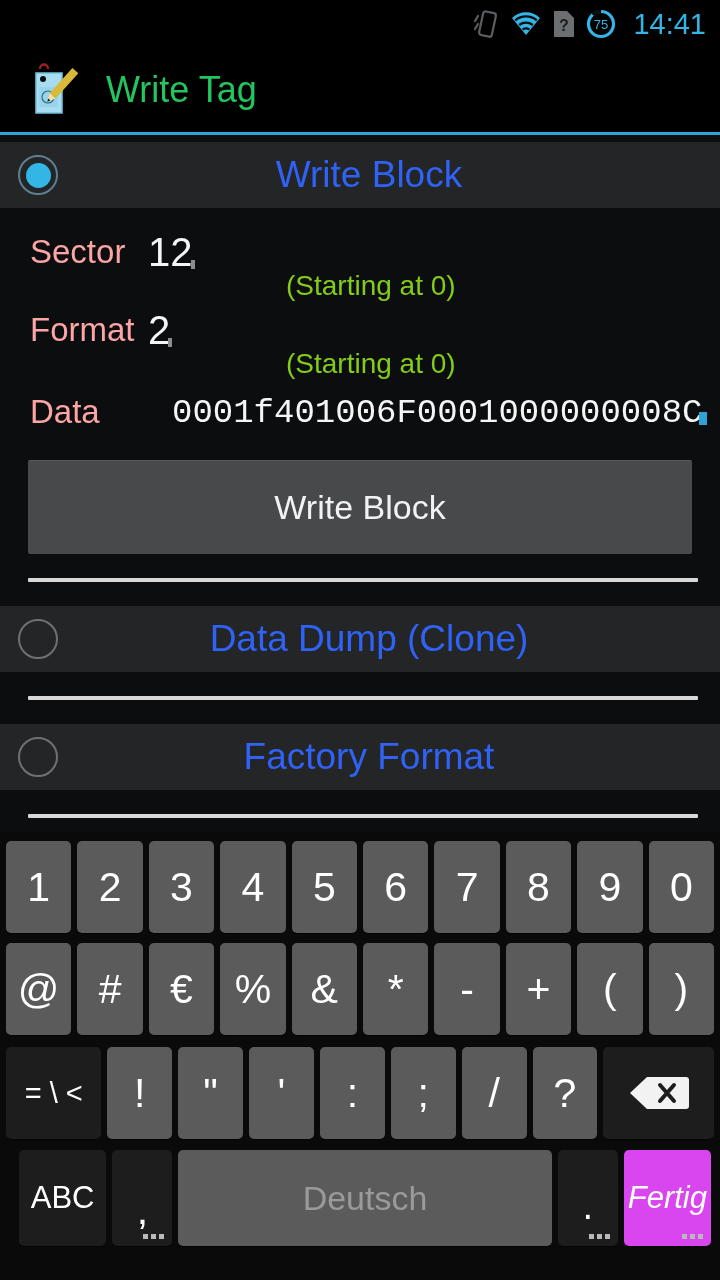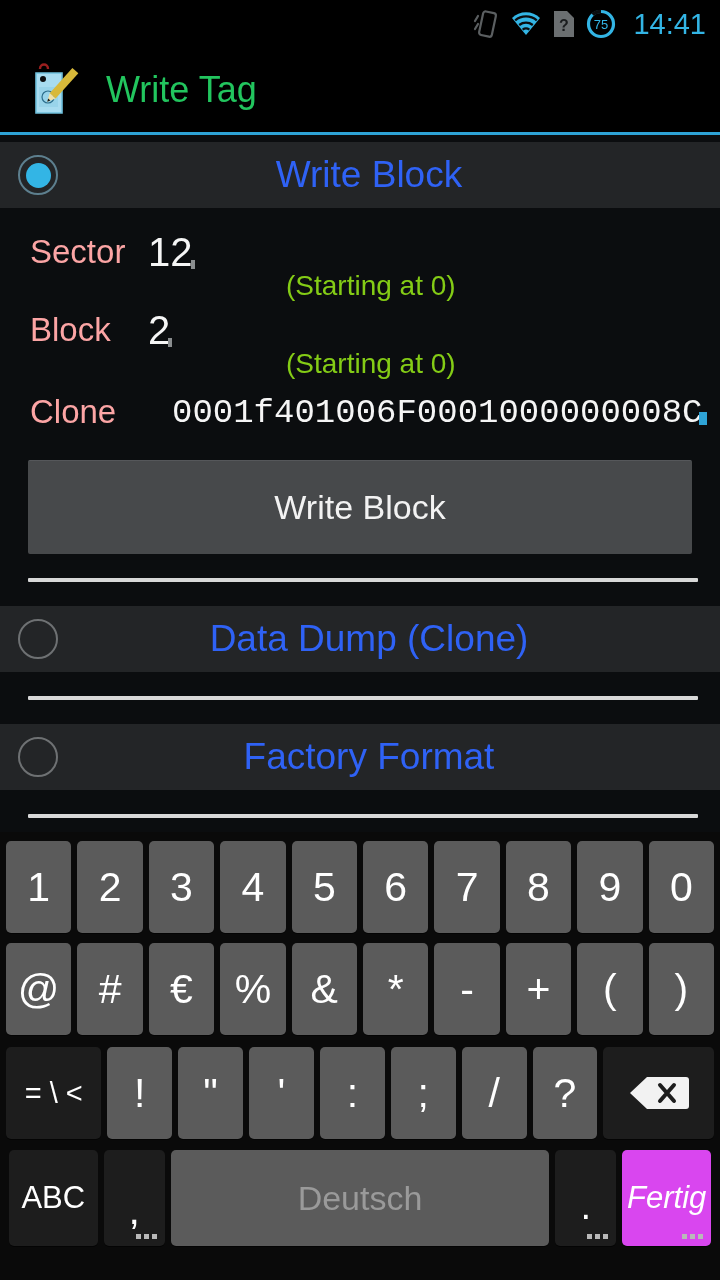--- a/index.html
+++ b/index.html
@@ -102,21 +102,21 @@
     display: flex; align-items: center; justify-content: center;
     color: #f2f2f2; font-size: 34px; border-radius: 2px;
   }
 
   
   .kb { position: absolute; left: 0; bottom: 0; width: 720px; height: 448px; background: #0a0a0a; }
   .kbrow { display: flex; align-items: center; justify-content: center; width: 100%; }
   .kbrow.r1 { height: 104px; padding: 6px 3px 0 3px; }
   .kbrow.r2 { height: 104px; padding: 2px 3px 0 3px; }
   .kbrow.r3 { height: 104px; padding: 2px 3px 0 3px; }
-  .kbrow.r4 { height: 112px; padding: 4px 6px 8px 6px; }
+  .kbrow.r4 { height: 112px; padding: 4px 6px 8px 16px; }
   .key {
     flex: 1; margin: 0 3px; height: 92px;
     background: #5b5b5b; border-radius: 5px;
     display: flex; align-items: center; justify-content: center;
     color: #fff; font-size: 41px; position: relative;
     box-shadow: 0 1px 0 rgba(0,0,0,0.6);
   }
   .key.dark { background: #1d1d1d; }
   .key.accent { background: #d946ef; font-style: italic; }
   .key.small { font-size: 29px; }
@@ -202,30 +202,30 @@
       <div class="frow">
         <span class="flabel">Sector</span>
         <span class="finput-wrap">
           <span class="finput">12</span>
           <span class="uline"></span>
         </span>
         <span class="fhint">(Starting at 0)</span>
       </div>
 
       <div class="frow">
-        <span class="flabel">Block</span>
+        <span class="flabel">Format</span>
         <span class="finput-wrap">
           <span class="finput">2</span>
           <span class="uline"></span>
         </span>
         <span class="fhint">(Starting at 0)</span>
       </div>
 
       <div class="drow">
-        <span class="flabel">Clone</span>
+        <span class="flabel">Data</span>
         <span class="dwrap">
           <span class="dvalue">0001f401006F0001000000008C</span>
           <span class="uline-focus"></span>
         </span>
       </div>
 
       <div class="btn-wb">Write Block</div>
     </div>
 
     <div class="sep"></div>

